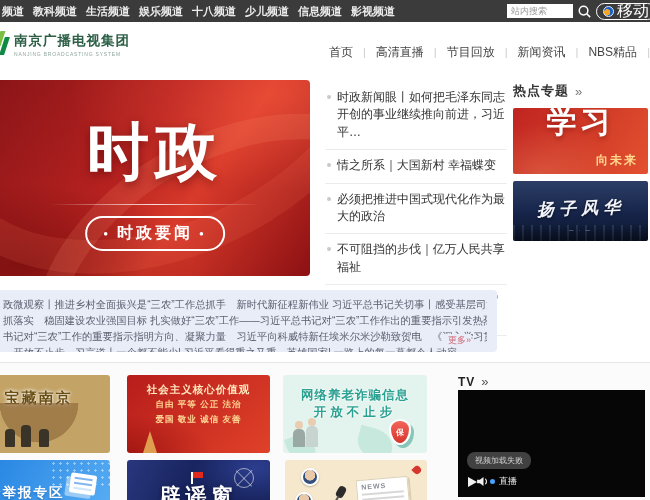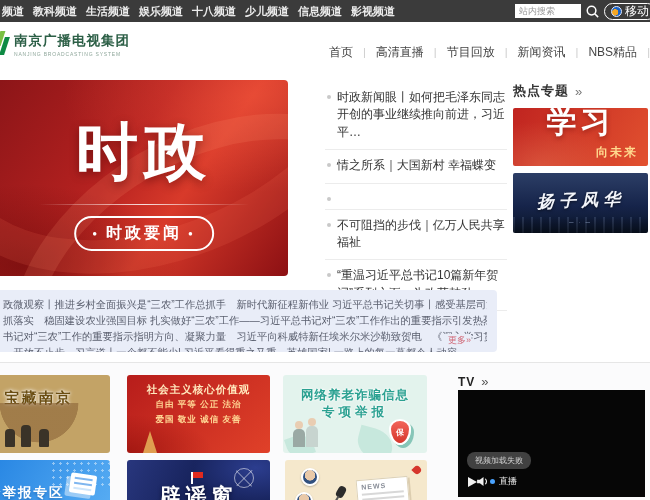--- a/index.html
+++ b/index.html
@@ -12,37 +12,37 @@
     display:flex; align-items:center; gap:9px; padding-left:2px; }
   .topbar .chan { color:#ececec; font-size:11px; font-weight:bold; white-space:nowrap; cursor:pointer; }
   .topbar-right { position:absolute; right:-6px; top:0; height:22px; display:flex; align-items:center; gap:4px; }
   .search-box { width:66px; height:14px; background:#fff; border:none; font-size:9px; padding:0 4px; color:#333; }
   .search-box::placeholder { color:#999; }
   .mag { width:15px; height:15px; cursor:pointer; }
   .mobile-btn { display:flex; align-items:center; gap:3px; border:1.5px solid #fff; border-radius:9px;
     height:17px; padding:0 6px; cursor:pointer; }
   .mobile-ico { width:11px; height:11px; border-radius:50%;
     background:radial-gradient(circle at 35% 60%, #f5a623 0 3px, #1560c8 3.4px); border:1px solid #dfe9ff; }
-  .mobile-btn span.lbl { color:#fff; font-size:12px; white-space:nowrap; }
+  .mobile-btn span.lbl { color:#fff; font-size:16px; white-space:nowrap; }
 
   
   .header { position:absolute; left:0; top:22px; width:650px; height:56px; background:#fff; }
   .logo { position:absolute; left:0; top:9px; display:flex; align-items:center; }
   .logo-mark { position:relative; width:16px; height:26px; margin-left:-6px; margin-right:4px; }
   .logo-mark i { position:absolute; display:block; }
   .logo-mark .l1 { left:4px; top:0; width:5px; height:15px; background:#7ac143; transform:skewX(-18deg); }
   .logo-mark .l2 { left:8px; top:6px; width:5px; height:18px; background:#0e8a44; transform:skewX(-18deg); }
   .logo-text .cn { font-size:13.5px; font-weight:bold; color:#2c5f46; letter-spacing:1px; }
   .logo-text .en { font-size:5px; color:#8fa79b; letter-spacing:0.8px; margin-top:1px; }
   .mainnav { position:absolute; left:328px; top:22px; white-space:nowrap; font-size:12px; color:#444; }
   .mainnav .nav-item { cursor:pointer; padding:0 1px; }
   .mainnav .sep { color:#ccc; padding:0 9px; font-size:11px; }
 
   
-  .banner { position:absolute; left:0; top:80px; width:288px; height:196px; border-radius:0 4px 4px 0;
+  .banner { position:absolute; left:0; top:80px; width:310px; height:196px; border-radius:0 4px 4px 0;
     overflow:hidden; cursor:pointer;
     background:
       radial-gradient(120% 90% at 88% 8%, rgba(255,100,70,.40), transparent 55%),
       radial-gradient(90% 70% at 8% 95%, rgba(90,5,5,.55), transparent 60%),
       linear-gradient(125deg,#8c1518 0%,#b72220 42%,#d83a2a 62%,#8c1013 100%); }
   .banner::before { content:""; position:absolute; width:430px; height:270px; border-radius:50%;
     border:34px solid rgba(255,120,90,.14); transform:rotate(-24deg); left:-90px; top:-160px; }
   .banner::after { content:""; position:absolute; width:380px; height:240px; border-radius:50%;
     border:26px solid rgba(255,150,110,.16); transform:rotate(-30deg); right:-140px; bottom:-150px; }
   .banner-title { position:absolute; left:0; right:0; top:30px; text-align:center; color:#fff;
@@ -65,21 +65,21 @@
   .hot { position:absolute; left:513px; top:82px; width:135px; }
   .hot-head { display:flex; align-items:center; gap:6px; margin-bottom:8px; }
   .hot-head .t { font-size:13px; font-weight:600; color:#333; letter-spacing:1px; }
   .hot-head .a { font-size:13px; color:#777; cursor:pointer; }
   .topic { position:relative; width:135px; border-radius:2px; overflow:hidden; margin-bottom:7px; cursor:pointer; }
   .topic1 { height:46px; background:radial-gradient(120% 120% at 80% 0%,rgba(255,200,120,.25),transparent 50%),
     linear-gradient(130deg,#b81f1c,#e0452f); display:flex; flex-direction:column; justify-content:center;
     align-items:center; gap:2px; }
   .topic1 .ln1 { color:#ffe3b3; font-size:8px; font-weight:bold; letter-spacing:1px; }
   .topic1 .ln2 { color:#ffe3b3; font-size:7.5px; font-weight:bold; }
-  .topic2 { height:58px; background:radial-gradient(100% 140% at 20% 100%,rgba(255,170,120,.25),transparent 55%),
+  .topic2 { height:66px; background:radial-gradient(100% 140% at 20% 100%,rgba(255,170,120,.25),transparent 55%),
     linear-gradient(120deg,#c02420,#e2512f); }
   .topic2 .big { position:absolute; left:50%; top:-6px; transform:translateX(-50%); color:#fff;
     font-size:30px; font-weight:800; letter-spacing:4px; text-shadow:0 2px 5px rgba(80,0,0,.4); white-space:nowrap; }
   .topic2 .sub { position:absolute; right:10px; bottom:5px; color:#ffd98e; font-size:12px; font-weight:bold;
     letter-spacing:2px; }
   .topic3 { height:48px; background:#ef6a4d; }
   .topic3 .paper { position:absolute; left:6px; right:6px; top:12px; height:26px; background:#fff;
     border-radius:2px; box-shadow:0 -5px 0 -1px #fdf4ee, 0 2px 4px rgba(120,20,0,.35); transform:rotate(-1deg);
     display:flex; align-items:center; justify-content:center; }
   .topic3 .paper span { color:#d92f23; font-size:15px; font-weight:800; letter-spacing:1px; }
@@ -256,20 +256,21 @@
     <div class="news-item">
       <span class="dot"></span>
       <span class="txt">时政新闻眼丨如何把毛泽东同志开创的事业继续推向前进，习近平…</span>
     </div>
     <div class="news-item">
       <span class="dot"></span>
       <span class="txt">情之所系｜大国新村 幸福蝶变</span>
     </div>
     <div class="news-item">
       <span class="dot"></span>
+      <span class="txt">必须把推进中国式现代化作为最大的政治</span>
     </div>
     <div class="news-item">
       <span class="dot"></span>
       <span class="txt">不可阻挡的步伐｜亿万人民共享福祉</span>
     </div>
     <div class="news-item">
       <span class="dot"></span>
       <span class="txt">“重温习近平总书记10篇新年贺词”系列之五：为改革鼓劲</span>
     </div>
   </div>
@@ -313,21 +314,21 @@
     <div class="ttl">社会主义核心价值观</div>
     <div class="vline">自由 平等 公正 法治</div>
     <div class="vline">爱国 敬业 诚信 友善</div>
     <i class="statue"></i>
   </div>
 
   <div class="card row1 card-fraud">
     <i class="leaf lf1"></i>
     <i class="leaf lf2"></i>
     <div class="t1">网络养老诈骗信息</div>
-    <div class="t2">专项举报</div>
+    <div class="t2">开放不止步</div>
     <div class="elder">
       <i class="p1"></i>
         <i class="p2"></i>
     </div>
     <div class="shield">
       <span>保</span>
     </div>
   </div>
 
   <div class="card row2 card-report">

